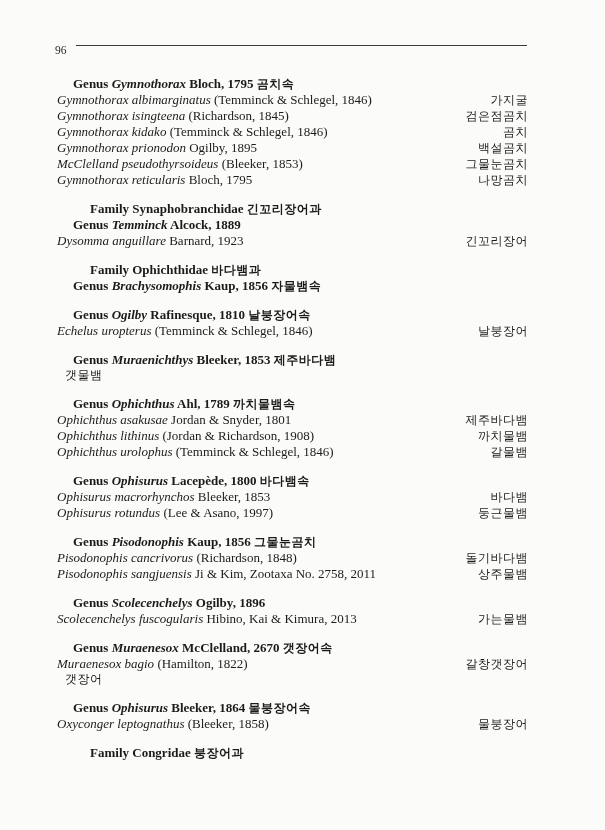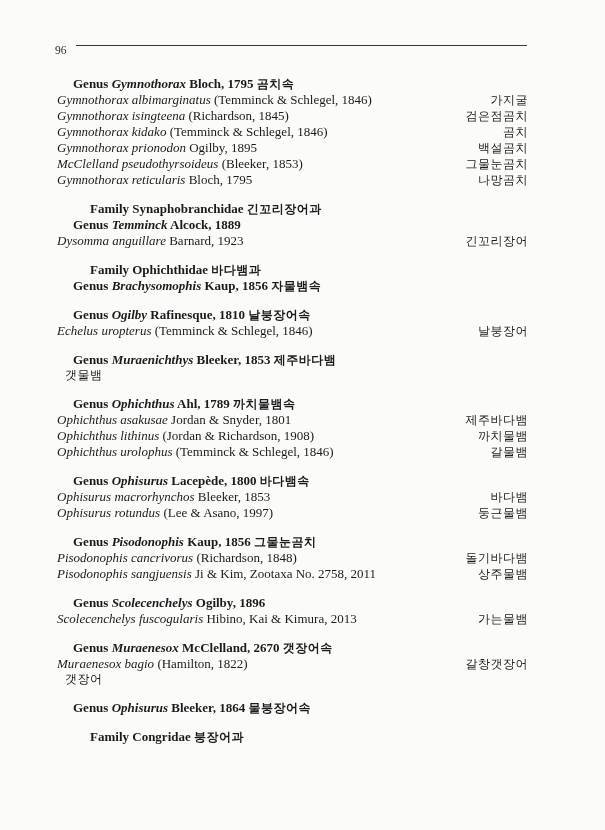--- a/index.html
+++ b/index.html
@@ -165,18 +165,22 @@
         <div class="row species">
           <span class="left"><span class="it">Muraenesox bagio</span> <span>(Hamilton, 1822)</span></span>
           <span class="kr">갈창갯장어</span>
         </div>
         <div class="row species">
           <span class="kr">갯장어</span>
         </div>
       </div>
       <div class="block">
         <div class="row genus"><span>Genus</span> <span class="it">Ophisurus</span> <span>Bleeker, 1864</span> <span class="kr">물붕장어속</span></div>
+        <div class="row species">
+          <span class="left"><span class="it">Oxyconger leptognathus</span> <span>(Bleeker, 1858)</span></span>
+          <span class="kr">물붕장어</span>
+        </div>
       </div>
       <div class="block">
         <div class="row family"><span>Family</span> <span>Congridae</span> <span class="kr">붕장어과</span></div>
       </div>
     </div>
 </div>
 
 </body></html>

